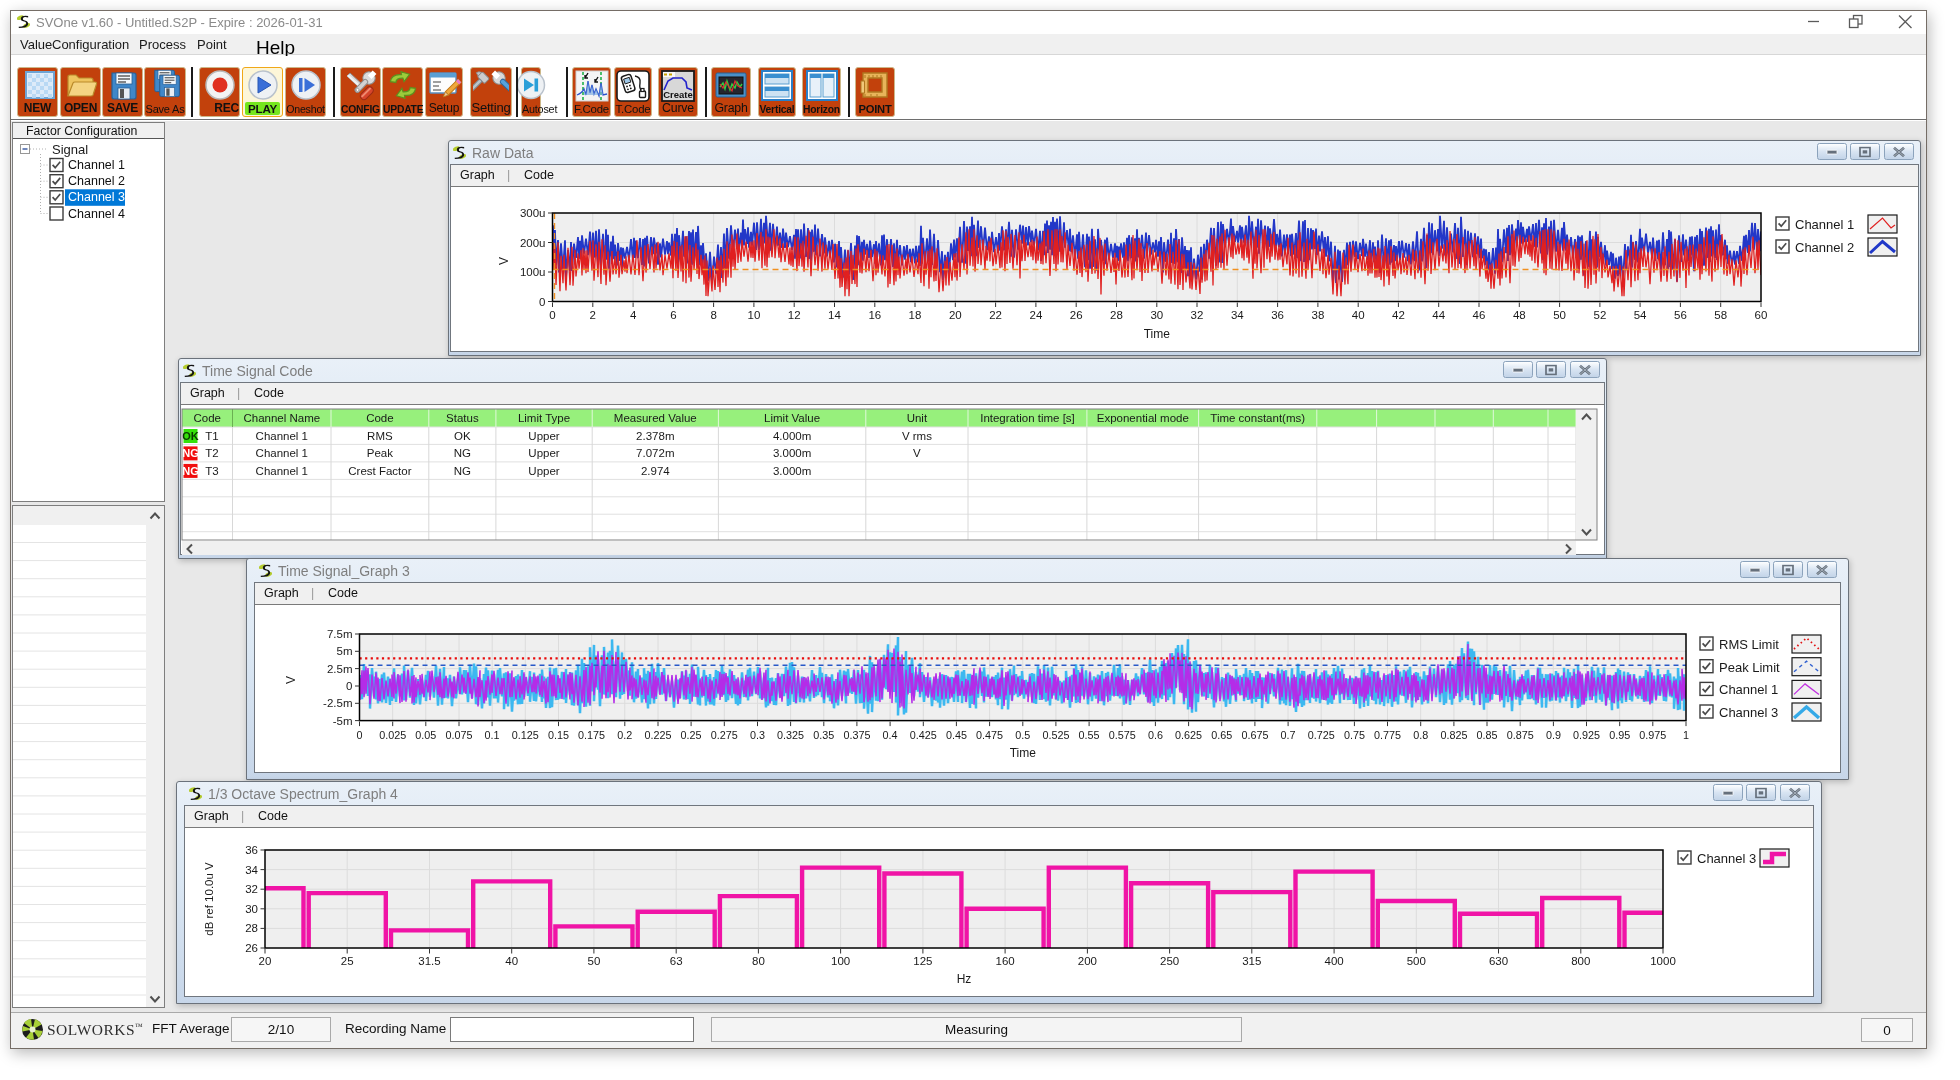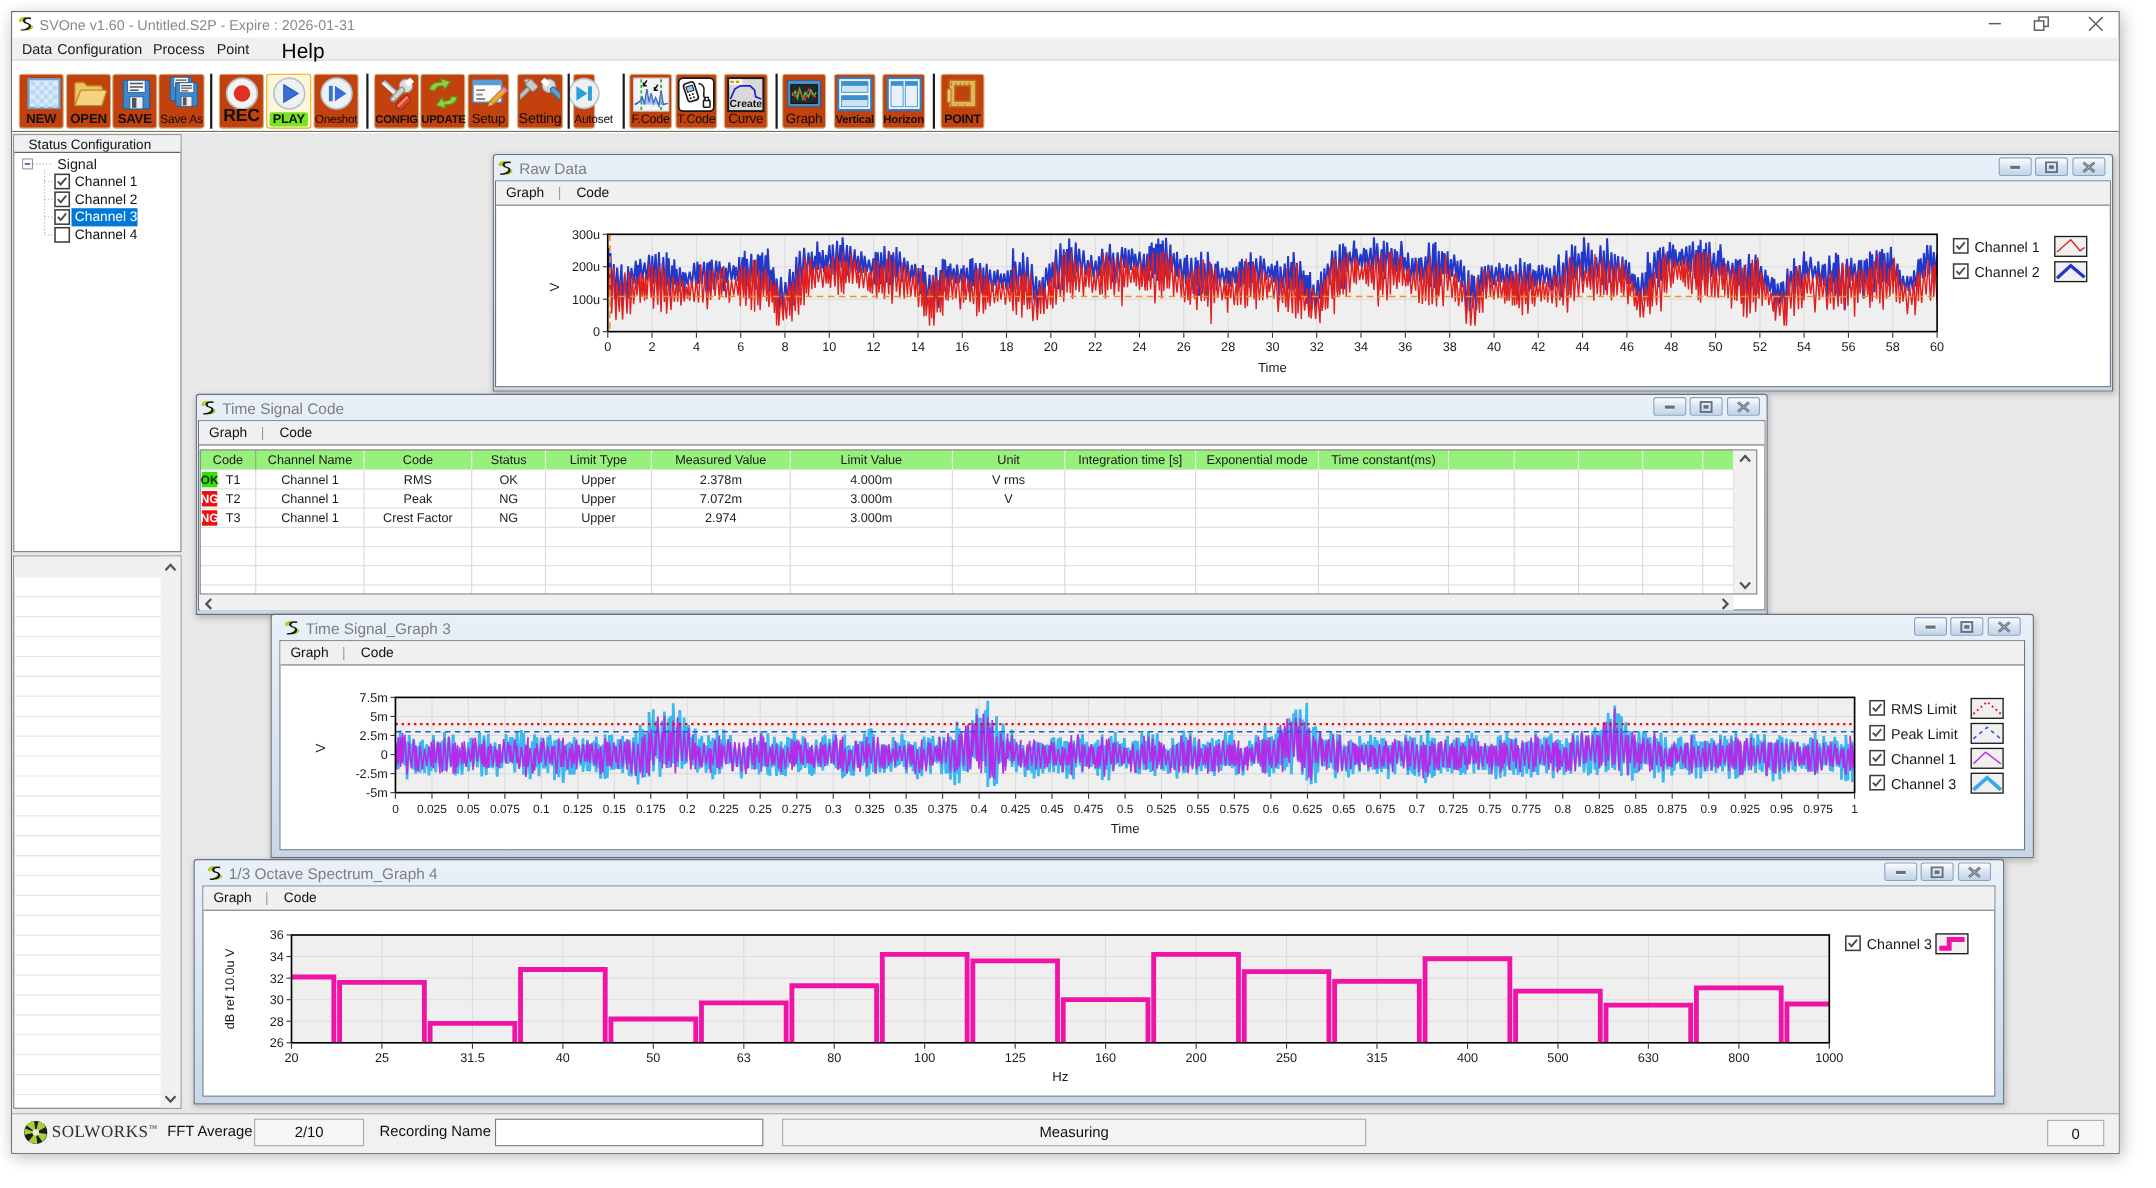--- a/index.html
+++ b/index.html
@@ -36,21 +36,21 @@
 <div style="left:36px;top:15px;font-size:13px;color:#8a8a8a;white-space:nowrap">SVOne v1.60  -  Untitled.S2P  -  Expire : 2026-01-31</div>
 <svg class="lay" width="1960" height="1080">
     <g stroke="#5a5a5a" stroke-width="1.3" fill="none">
       <line x1="1808" y1="21.5" x2="1819" y2="21.5"></line>
       <rect x="1853.5" y="15.5" width="8.5" height="8.5"></rect>
       <rect x="1849.5" y="19" width="8.5" height="8.5" fill="#fff"></rect>
       <path d="M1899 15.5 L1911.5 28 M1911.5 15.5 L1899 28"></path>
     </g>
   </svg>
 <div style="left:11px;top:34px;width:1915px;height:21px;background:#f0f0f0;border-bottom:1px solid #d7d7d7"></div>
-<div style="left:20px;top:37px;font-size:13px;color:#1a1a1a;white-space:nowrap">Data</div>
+<div style="left:20px;top:37px;font-size:13px;color:#1a1a1a;white-space:nowrap">Value</div>
 <div style="left:52px;top:37px;font-size:13px;color:#1a1a1a;white-space:nowrap">Configuration</div>
 <div style="left:139px;top:37px;font-size:13px;color:#1a1a1a;white-space:nowrap">Process</div>
 <div style="left:197px;top:37px;font-size:13px;color:#1a1a1a;white-space:nowrap">Point</div>
 <div style="left:256px;top:37px;font-size:19px;color:#000000;white-space:nowrap">Help</div>
 <div style="left:11px;top:56px;width:1915px;height:64px;background:#fff;border-bottom:1px solid #6e6e6e"></div>
 <div class="tbtn" style="left:17px;width:41px;">
     <svg width="36" height="34" viewBox="0 0 36 34">
       <rect x="6" y="3" width="28" height="26" fill="#ddebf9" stroke="#6ea4d4" stroke-width="2"></rect>
       <rect x="8" y="5" width="4" height="4" fill="#b9d9f4"></rect>
       <rect x="16" y="5" width="4" height="4" fill="#b9d9f4"></rect>
@@ -113,21 +113,21 @@
         <rect x="15" y="20" width="4" height="9" fill="#555"></rect>
       </g>
     </svg>
     <div class="lbl" style="font-size:11.0px;letter-spacing:-0.2px;">Save As</div>
   </div>
 <div class="tbtn" style="left:199px;width:41px;">
     <svg width="36" height="34" viewBox="0 0 36 34">
       <circle cx="18" cy="16" r="14" fill="#f3f3f3" stroke="#b9b9b9" stroke-width="1.5"></circle>
       <circle cx="18" cy="16" r="7.5" fill="#e03020"></circle>
     </svg>
-    <div class="lbl b" style="font-size:16px;letter-spacing:-0.2px;">REC</div>
+    <div class="lbl b" style="font-size:12.0px;letter-spacing:-0.2px;text-align:right;">REC</div>
   </div>
 <div class="tbtn" style="left:242px;width:41px;background:#fdf6d8;border-color:#f0a818;">
     <svg width="36" height="34" viewBox="0 0 36 34">
       <circle cx="18" cy="16" r="14" fill="#eef1f4" stroke="#b9c2cc" stroke-width="1.5"></circle>
       <path d="M13 8 L26 16 L13 24 Z" fill="#3a6fd8" stroke="#2756b4" stroke-width="1"></path>
     </svg>
     <div class="lbl b" style="background:#76e61e;border-radius:2px;margin:0 2px;font-size:11.6px;letter-spacing:-0.2px;">PLAY</div>
   </div>
 <div class="tbtn" style="left:285px;width:41px;">
     <svg width="36" height="34" viewBox="0 0 36 34">
@@ -287,21 +287,21 @@
   </div>
 <div class="tsep" style="left:191px"></div>
 <div class="tsep" style="left:333px"></div>
 <div class="tsep" style="left:516px"></div>
 <div class="tsep" style="left:566px"></div>
 <div class="tsep" style="left:705px"></div>
 <div class="tsep" style="left:848px"></div>
 <div style="left:11px;top:121px;width:1915px;height:891px;background:#e8e8e8"></div>
 <div style="left:12px;top:122px;width:153px;height:380px;background:#fff;border:1px solid #7e7e7e"></div>
 <div style="left:13px;top:123px;width:151px;height:16px;background:#f0f0f0;border-bottom:1px solid #555"></div>
-<div style="left:26px;top:124px;font-size:12.3px;color:#111;white-space:nowrap">Status Configuration</div>
+<div style="left:26px;top:124px;font-size:12.3px;color:#111;white-space:nowrap">Factor Configuration</div>
 <svg class="lay" width="1960" height="1080" viewBox="0 0 1960 1080" style="left:0;top:0">
     <rect x="20.5" y="144.5" width="9" height="9" fill="#fff" stroke="#979797"></rect>
     <line x1="22.5" y1="149" x2="27.5" y2="149" stroke="#33549c" stroke-width="1.4"></line>
     <line x1="30" y1="149" x2="48" y2="149" stroke="#b0b0b0" stroke-width="1" stroke-dasharray="1 2"></line>
     <line x1="40.5" y1="154" x2="40.5" y2="213" stroke="#b0b0b0" stroke-width="1" stroke-dasharray="1 2"></line>
     <text class="leg" x="52" y="153.5" font-size="12.5">Signal</text>
     <line x1="40.5" y1="165" x2="48" y2="165" stroke="#b0b0b0" stroke-width="1" stroke-dasharray="1 2"></line>
     <rect x="50" y="158.5" width="13" height="13" fill="#fff" stroke="#3c3c3c" stroke-width="1.4"></rect>
     <polyline points="52.6,164.9 55.2,167.7 60.2,161.7" fill="none" stroke="#4a4a4a" stroke-width="1.7"></polyline>
     <text x="68" y="169" font-size="12.5" fill="#111">Channel 1</text>

